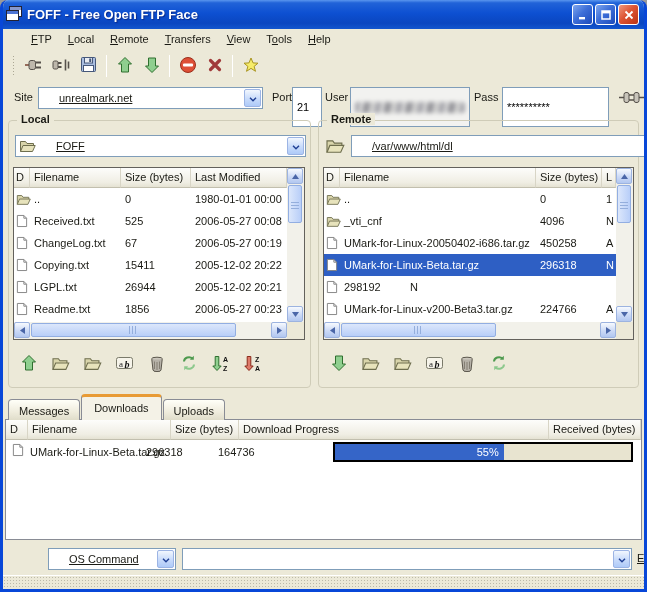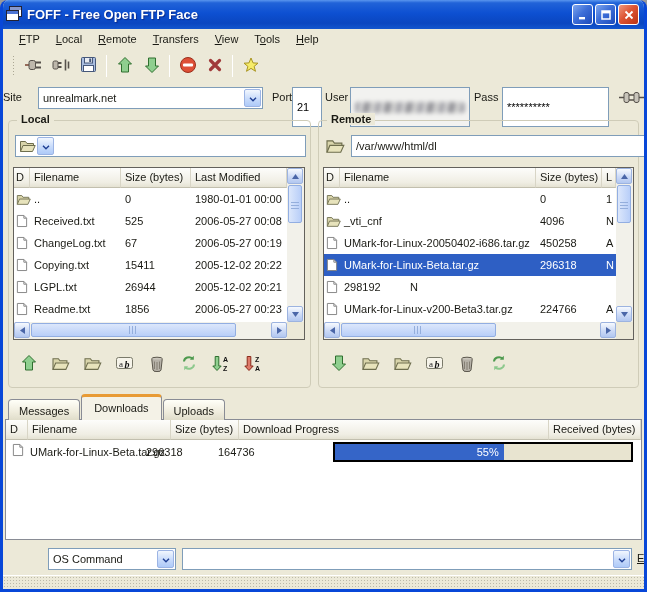--- a/index.html
+++ b/index.html
@@ -10,32 +10,32 @@
   .titlebar { position:absolute; top:0; left:-3px; right:-3px; height:29px;
     background:linear-gradient(180deg,#5A96EE 0%,#2163D8 10%,#0D50D2 45%,#0A46C0 80%,#1356CE 100%);
     border-radius:7px 7px 0 0; display:flex; align-items:center; padding:0 6px; }
   .title-text { color:#fff; font-weight:bold; font-size:13px; margin-left:5px; text-shadow:1px 1px 1px #0A2A8A; flex:1; }
   .caption-buttons { display:flex; gap:2px; margin-right:2px; }
   .cap-btn { width:21px; height:21px; border:1px solid #fff; border-radius:3px;
     display:flex; align-items:center; justify-content:center; }
   .cap-btn.bl { background:linear-gradient(135deg,#7FA7EE 0%,#3E6FD8 45%,#1C4ABB 100%); }
   .cap-btn.close { background:linear-gradient(135deg,#F0997E 0%,#DD5434 45%,#BB3313 100%); }
   
-  .menubar { position:absolute; top:29px; left:0; right:0; height:20px; display:flex; align-items:center; padding-left:8px; }
+  .menubar { position:absolute; top:29px; left:12px; right:0; height:20px; display:flex; align-items:center; padding-left:8px; }
   .menu-item { padding:2px 8px; }
   .toolbar { position:absolute; top:49px; left:0; right:0; height:33px; display:flex; align-items:center; padding-left:9px; }
   .grip-v { width:3px; height:22px; margin-right:6px;
     background-image:radial-gradient(circle at 1.5px 1.5px,#ABA794 40%,transparent 45%); background-size:3px 3px; }
   .tb { width:27px; height:26px; display:flex; align-items:center; justify-content:center; }
   .tsep { width:1px; height:22px; background:#C9C6B6; border-right:1px solid #fff; margin:0 4px; }
   
   .sitebar { position:absolute; top:84px; left:0; right:0; height:28px; }
   .lbl { position:absolute; top:7px; }
   .combo { position:absolute; height:22px; background:#fff; border:1px solid #7F9DB9; display:flex; align-items:center; overflow:hidden; }
-  .combo-text { padding-left:4px; white-space:nowrap; flex:1; }
+  .combo-text { padding-left:20px; white-space:nowrap; flex:1;text-decoration:underline; }
   .combo-btn { width:17px; height:18px; margin:1px; flex:0 0 17px; border:1px solid #9CB4E4; border-radius:2px;
     background:linear-gradient(180deg,#F2F7FE,#CBDDFB 50%,#AECAF8); display:flex; align-items:center; justify-content:center; }
   .field { position:absolute; top:3px; height:40px; border:1px solid #7F9DB9; background:#fff; padding:0 4px; font:11px "Liberation Sans",sans-serif; }
   .user-field { display:flex; align-items:center; }
   .blur-blob { width:100%; height:11px; border-radius:3px; filter:blur(2px); opacity:.75;
     background:repeating-linear-gradient(100deg,#8d8d96 0 5px,#cfcfcf 5px 9px,#77777f 9px 15px,#c2c2c2 15px 21px); }
   .plug-btn { position:absolute; top:6px; }
   
   .groupbox { position:absolute; top:120px; height:268px; border:1px solid #CFCCB8; border-radius:4px; }
   .groupbox.local { left:5px; width:303px; }
@@ -195,21 +195,21 @@
       </span>
     <span class="tsep"></span>
     <span class="tb">
         <span><svg width="16" height="16" viewBox="0 0 16 16">
             <path d="M8 1 L10 5.9 L15 6.2 L11.1 9.4 L12.5 14.3 L8 11.4 L3.5 14.3 L4.9 9.4 L1 6.2 L6 5.9 Z" fill="#F6EC6A" stroke="#A89420"></path>
           </svg></span>
       </span>
   </div>
 
   <div class="sitebar">
-    <span class="lbl" style="left:0">Site</span>
+    <span class="lbl" style="left:11px">Site</span>
     <div class="combo" style="top:3px;left:35px;width:225px">
       <div class="combo-text">unrealmark.net</div>
       <div class="combo-btn">
           <span><svg width="8" height="5">
               <path d="M1 0.8 L4 3.8 L7 0.8" fill="none" stroke="#1F3F94" stroke-width="1.4"></path>
             </svg></span>
         </div>
     </div>
     <span class="lbl" style="left:269px">Port</span>
     <input class="field" style="left: 289px; width: 30px;" value="21">
@@ -229,20 +229,21 @@
 
   <div class="groupbox local">
     <span class="gb-title">Local</span>
     <div class="combo path-combo">
       <span class="combo-ficon">
           <svg width="17" height="14" viewBox="0 0 17 14">
             <path d="M1.5 12.5V2.5h5l1.5 2h6.5v2.5" fill="#D9D5AB" stroke="#6E6E4E"></path>
             <path d="M1.5 12.5L4 6.5h12.2l-2.7 6z" fill="#E7E3BC" stroke="#6E6E4E"></path>
           </svg>
         </span>
+      <div class="combo-text">FOFF</div>
       <div class="combo-btn">
           <span><svg width="8" height="5">
               <path d="M1 0.8 L4 3.8 L7 0.8" fill="none" stroke="#1F3F94" stroke-width="1.4"></path>
             </svg></span>
         </div>
     </div>
     <div class="filetable">
       <div class="ft-header">
         <div class="ft-hc c-d">D</div>
         <div class="ft-hc c-name">Filename</div>

